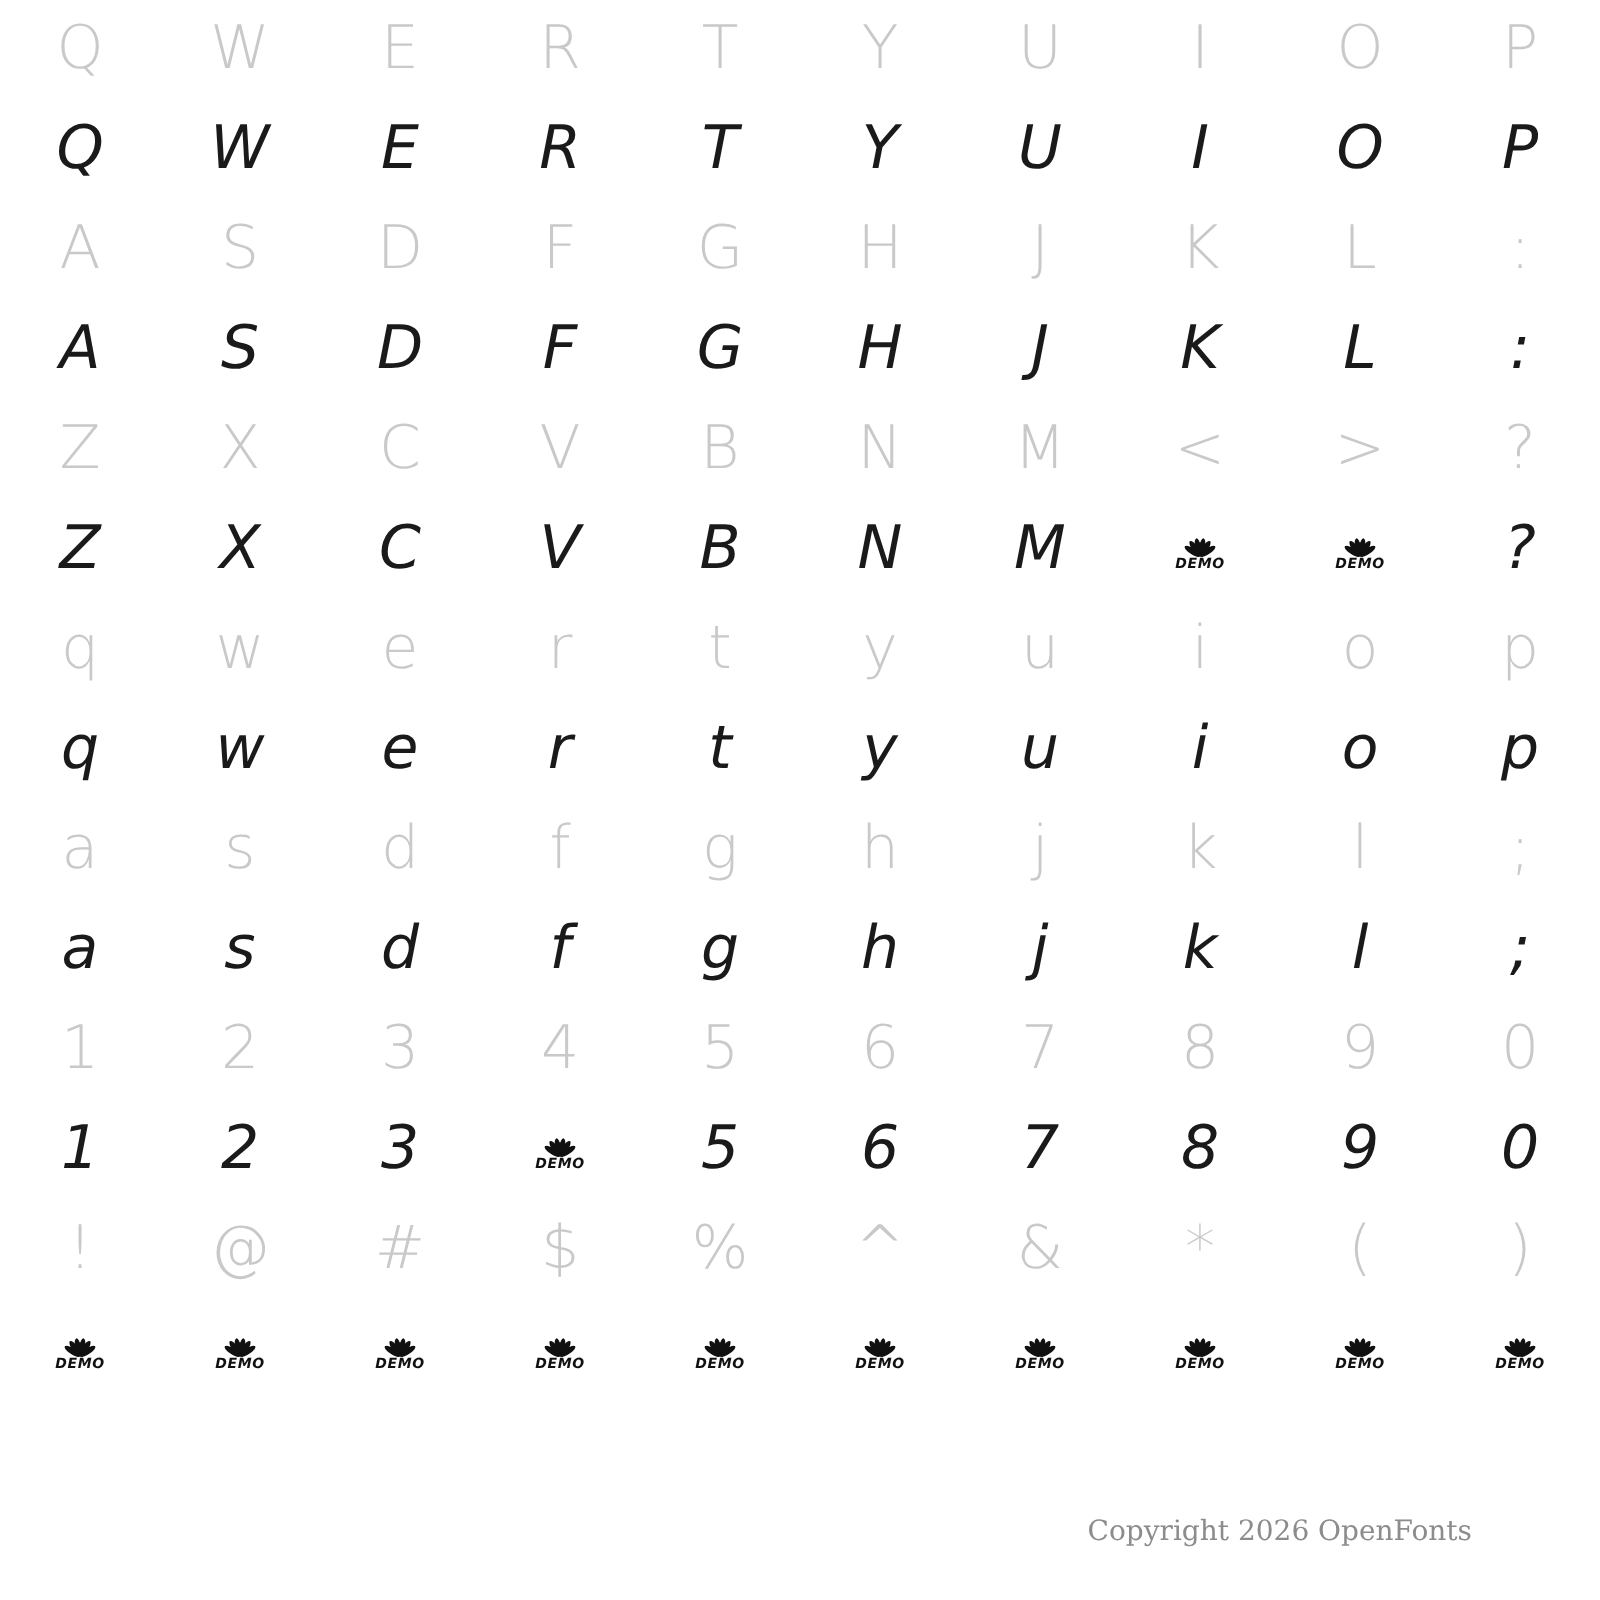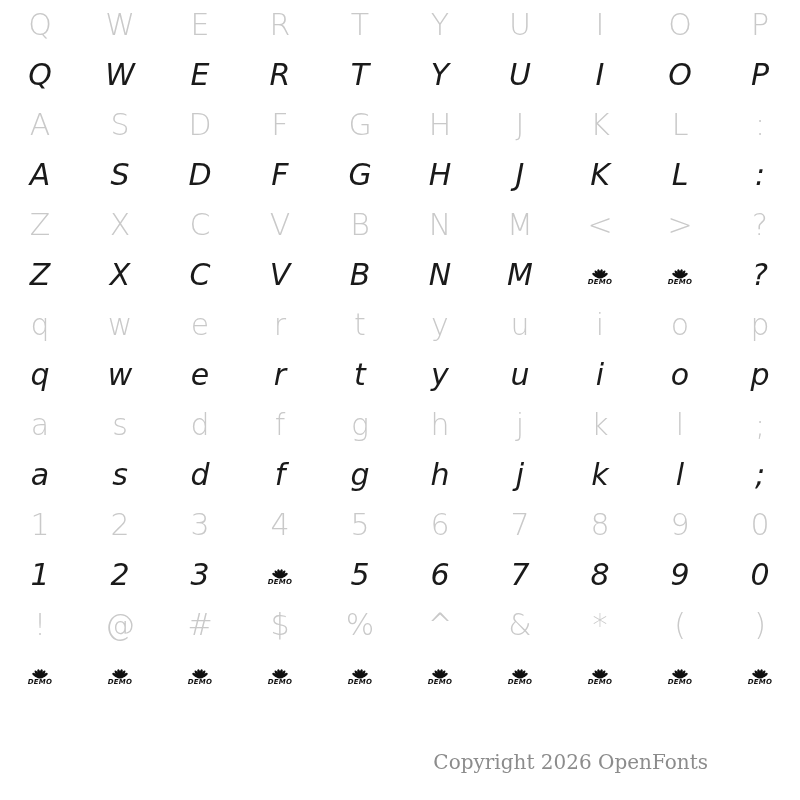--- a/index.html
+++ b/index.html
@@ -83,24 +83,24 @@
   .demo .word {
     font-family: "DejaVu Sans", sans-serif;
     font-size: 7px;
     font-weight: 700;
     letter-spacing: 0.3px;
     color: #111;
     margin-top: 1px;
   }
   .copyright {
     position: absolute;
-    right: 92px;
+    right: 64px;
     bottom: 26px;
     font-family: "DejaVu Serif", serif;
-    font-size: 20px;
+    font-size: 14px;
     color: #8c8c8c;
     white-space: nowrap;
   }
 </style>
 </head>
 <body>
 
 <div id="sheet">
   <div class="grid" id="glyph-grid">
       <div class="cell ref">Q</div>

